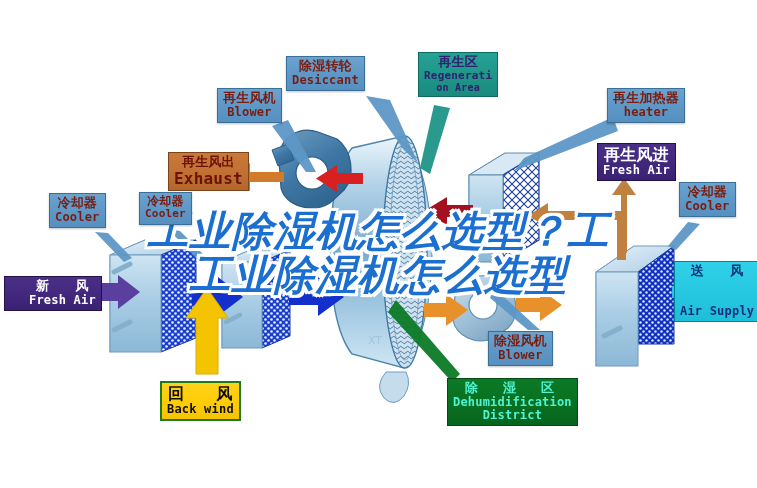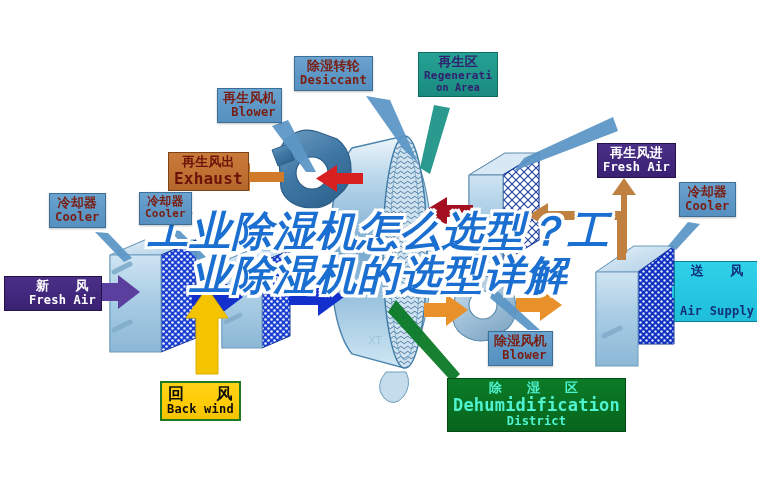--- a/index.html
+++ b/index.html
@@ -46,21 +46,21 @@
     font-weight: bold;
   }
   
   .lbl-blue {
     background: linear-gradient(180deg,#6ba3cf 0%, #5d97c6 55%, #5690c0 100%);
     border: 1px solid #3c6f98;
     color: #7d1f12;
     box-shadow: 0 1px 2px rgba(0,0,0,.25);
   }
   .lbl-blue .cn { color: #7a1d10; }
-  .lbl-blue .en { color: #7a1d10; text-align: right; }
+  .lbl-blue .en { color: #7a1d10; }
 
   
   .lbl-brown {
     background: linear-gradient(180deg,#c97a3a 0%, #bf6f32 60%, #b3672d 100%);
     border: 1px solid #7c4418;
     color: #6d1209;
   }
   .lbl-brown .cn, .lbl-brown .en { color: #6d1209; }
 
   
@@ -337,47 +337,51 @@
       <polygon points="528,330 540,330 494,288 490,298" fill="#5d97c6" opacity="0.95"></polygon>
 
       <polygon points="452,382 460,374 396,300 388,312" fill="#0b7a26" opacity="0.95"></polygon>
 
       <polygon points="686,278 692,284 716,290 708,284" fill="#23c3e2" opacity="0"></polygon>
     </g>
   </svg>
 
   <div id="headline">
     <span class="hl-line">工业除湿机怎么选型？工</span>
-    <span class="hl-line">业除湿机的选型详解</span>
-  </div>
-
-  <div class="label lbl-blue" style="left:294px; top:56px;">
+    <span class="hl-line">工业除湿机怎么选型</span>
+  </div>
+
+  <div class="label lbl-blue" style="left:286px; top:56px;">
     <span class="cn" style="font-size:13px;">除湿转轮</span>
     <span class="en" style="font-size:12px;">Desiccant</span>
   </div>
 
   <div class="label lbl-blue" style="left:217px; top:88px;">
     <span class="cn" style="font-size:13px;">再生风机</span>
     <span class="en" style="font-size:12px;">Blower</span>
   </div>
 
   <div class="label lbl-teal" style="left:418px; top:52px;">
     <span class="cn" style="font-size:13px;">再生区</span>
     <span class="en" style="font-size:11px;">Regenerati</span>
     <span class="en" style="font-size:10px;">on Area</span>
   </div>
 
+  <div class="label lbl-blue" style="left:607px; top:88px;">
+    <span class="cn" style="font-size:13px;">再生加热器</span>
+    <span class="en" style="font-size:12px;">heater</span>
+  </div>
 
   <div class="label lbl-brown" style="left:168px; top:152px;">
     <span class="cn" style="font-size:13px;">再生风出</span>
     <span class="en" style="font-size:16px;">Exhaust</span>
   </div>
 
   <div class="label lbl-purple" style="left:597px; top:143px;">
-    <span class="cn" style="font-size:13px;">再生风进</span>
+    <span class="cn" style="font-size:16px;">再生风进</span>
     <span class="en" style="font-size:12px;">Fresh Air</span>
   </div>
 
   <div class="label lbl-blue" style="left:49px; top:193px;">
     <span class="cn" style="font-size:13px;">冷却器</span>
     <span class="en" style="font-size:12px;">Cooler</span>
   </div>
 
   <div class="label lbl-blue" style="left:139px; top:192px;">
     <span class="cn" style="font-size:12px;">冷却器</span>
@@ -394,21 +398,21 @@
     <span class="en" style="font-size:12px;">Fresh Air</span>
   </div>
 
   <div class="label lbl-yellow" style="left:160px; top:381px;">
     <span class="cn" style="font-size:16px;">回　　风</span>
     <span class="en" style="font-size:12px;">Back wind</span>
   </div>
 
   <div class="label lbl-green" style="left:447px; top:378px;">
     <span class="cn" style="font-size:13px; letter-spacing:6px;">除　湿　区</span>
-    <span class="en" style="font-size:17px;text-align:right;">Dehumidification</span>
+    <span class="en" style="font-size:12px;text-align:right;">Dehumidification</span>
     <span class="en" style="font-size:12px;">District</span>
   </div>
 
   <div class="label lbl-blue" style="left:488px; top:331px;">
     <span class="cn" style="font-size:13px;">除湿风机</span>
     <span class="en" style="font-size:12px;">Blower</span>
   </div>
 
   <div class="label lbl-cyan" style="left:674px; top:261px;">
     <span class="cn" style="font-size:13px;">送　　风</span>

